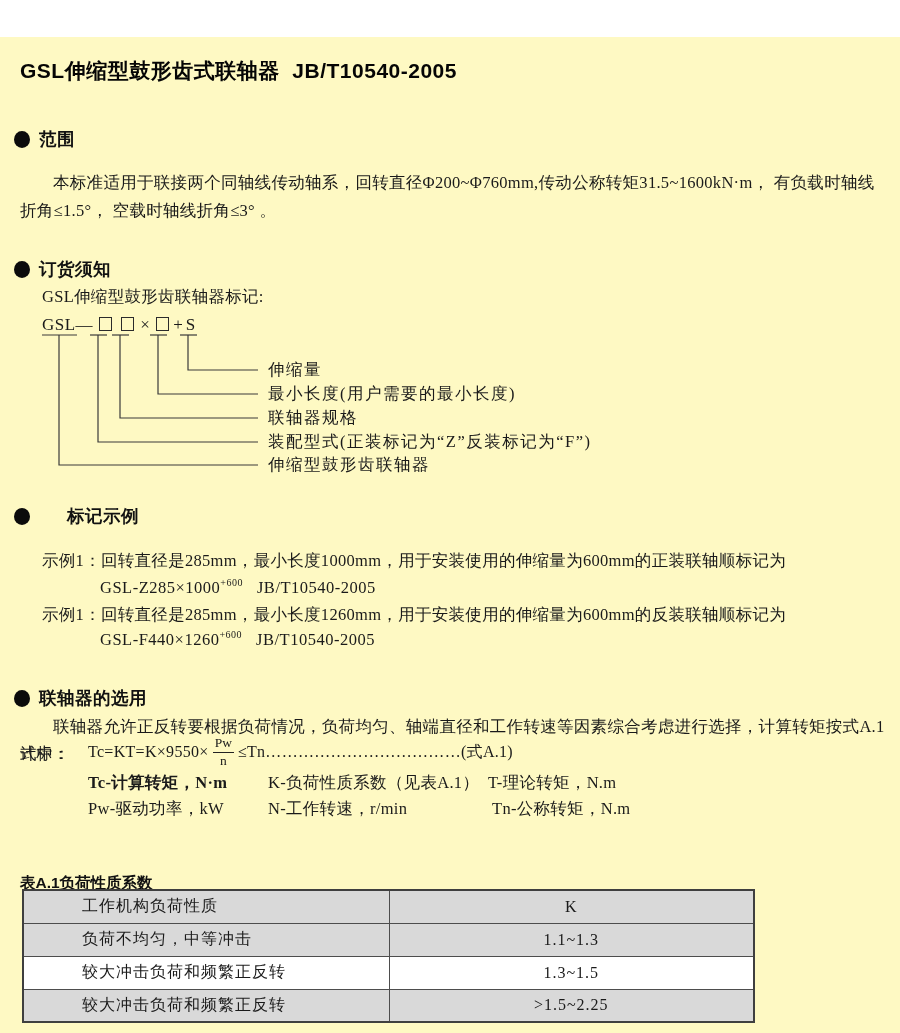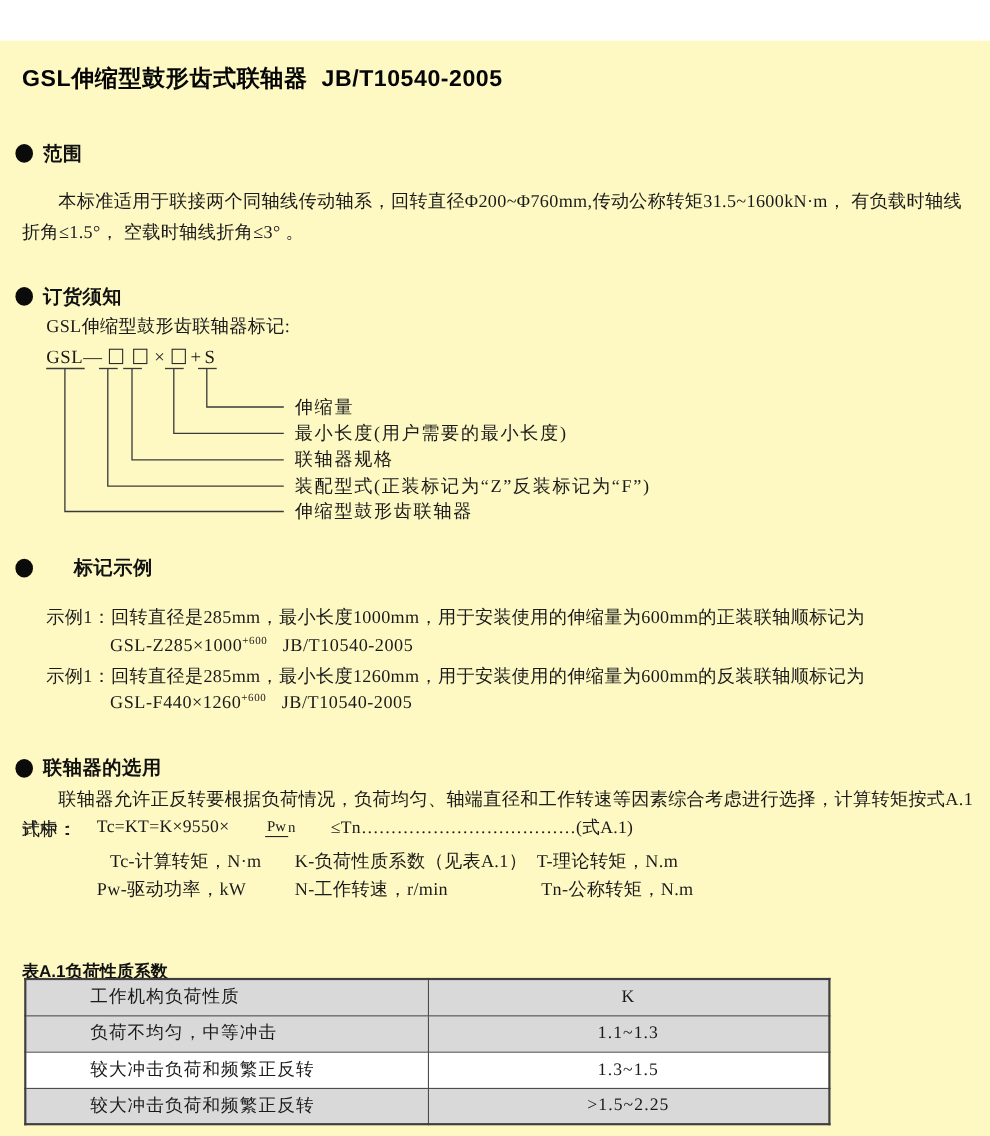--- a/index.html
+++ b/index.html
@@ -41,21 +41,21 @@
   .mark-row .mbox {
     width:13px; height:14px; border:1.5px solid #2b2b2b; display:inline-block;
     margin:0 0 2px 0;
   }
   .callout-label { font-size:16.5px; letter-spacing:1.5px; line-height:20px; white-space:nowrap; }
   .ex-line { font-size:16.5px; letter-spacing:0.3px; white-space:nowrap; }
   .ex-code { font-size:16.5px; letter-spacing:0.5px; white-space:nowrap; }
   .ex-code sup { font-size:10px; }
   .ex-code .std { margin-left:14px; }
   .formula-line { display:flex; align-items:center; }
-  .frac { display:inline-flex; align-items:center;
+  .frac { display:inline-flex; flex-direction:column; align-items:center;
           font-size:13.5px; line-height:1.15; margin:0 4px; vertical-align:middle; }
   .frac .num { border-bottom:1px solid #222; padding:0 2px 1px 2px; }
   .f-text { font-size:16px; letter-spacing:0.3px; white-space:nowrap; }
   .def-text { font-size:16.5px; white-space:nowrap; letter-spacing:0.3px; }
   .table-title {
     font-family:"Liberation Sans", sans-serif;
     font-weight:700; font-size:15.5px; color:#111;
   }
   table.k-table {
     border-collapse:collapse;
@@ -146,31 +146,31 @@
     <span>GSL-F440×1260</span><sup>+600</sup><span class="std">JB/T10540-2005</span>
   </div>
 
   <div class="abs sec-heading" style="top:649px;">
     <span class="bullet"></span>
     <span class="sec-title">联轴器的选用</span>
   </div>
   <div class="abs body-text indent" style="left:20px; top:676px; width:870px;">联轴器允许正反转要根据负荷情况，负荷均匀、轴端直径和工作转速等因素综合考虑进行选择，计算转矩按式A.1</div>
 
   <div class="abs f-text" style="left:20px; top:707px;">计标：</div>
-  <div class="abs formula-line" style="left:88px; top:698px; height:34px;gap:28px;">
+  <div class="abs formula-line" style="left:88px; top:698px; height:34px;">
     <span class="f-text">Tc=KT=K×9550×</span>
     <span class="frac">
       <span class="num">Pw</span>
       <span class="den">n</span>
     </span>
     <span class="f-text">≤Tn………………………………(式A.1)</span>
   </div>
 
   <div class="abs def-text" style="left:20px; top:706px;">式中：</div>
-  <div class="abs def-text" style="left:100px;  top:735px;">Tc-计算转矩，N·m</div>
+  <div class="abs def-text" style="left:88px;  top:735px;font-weight:bold;">Tc-计算转矩，N·m</div>
   <div class="abs def-text" style="left:268px; top:735px;">K-负荷性质系数（见表A.1）</div>
   <div class="abs def-text" style="left:488px; top:735px;">T-理论转矩，N.m</div>
   <div class="abs def-text" style="left:88px;  top:761px;">Pw-驱动功率，kW</div>
   <div class="abs def-text" style="left:268px; top:761px;">N-工作转速，r/min</div>
   <div class="abs def-text" style="left:492px; top:761px;">Tn-公称转矩，N.m</div>
 
   <div class="abs table-title" style="left:20px; top:836px;">表A.1负荷性质系数</div>
 
   <table class="k-table abs" style="left:22px; top:852px;">
     <tbody>

